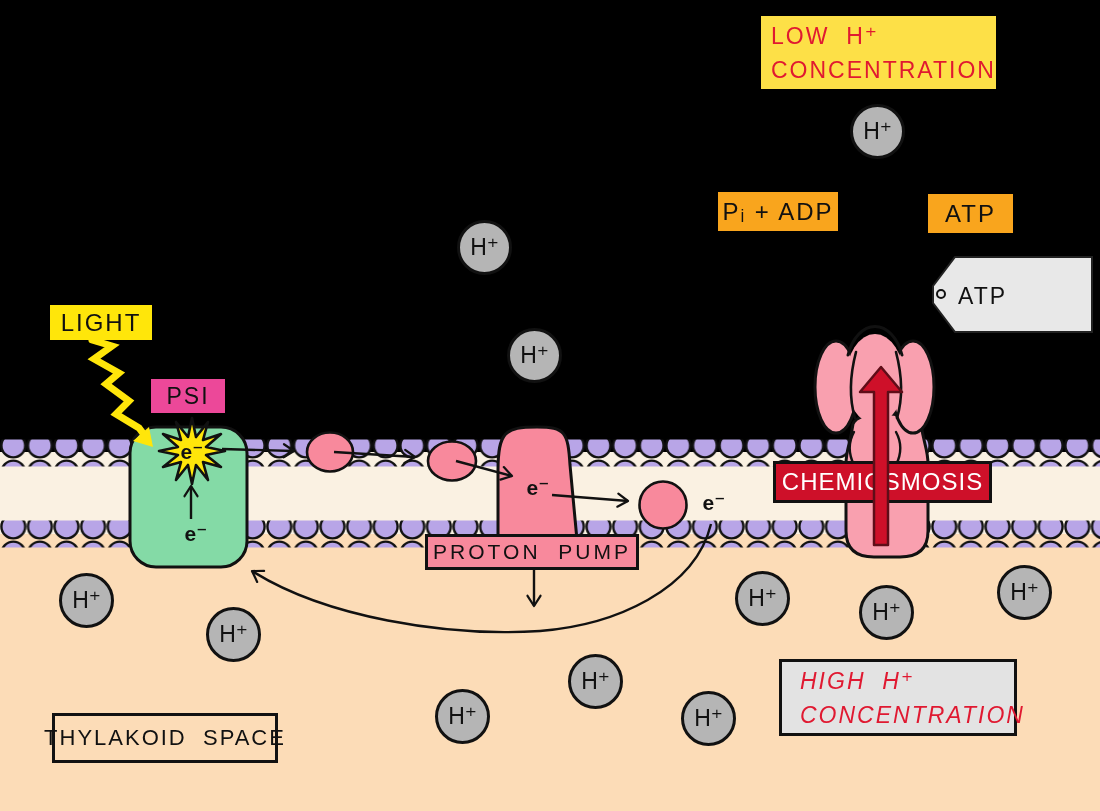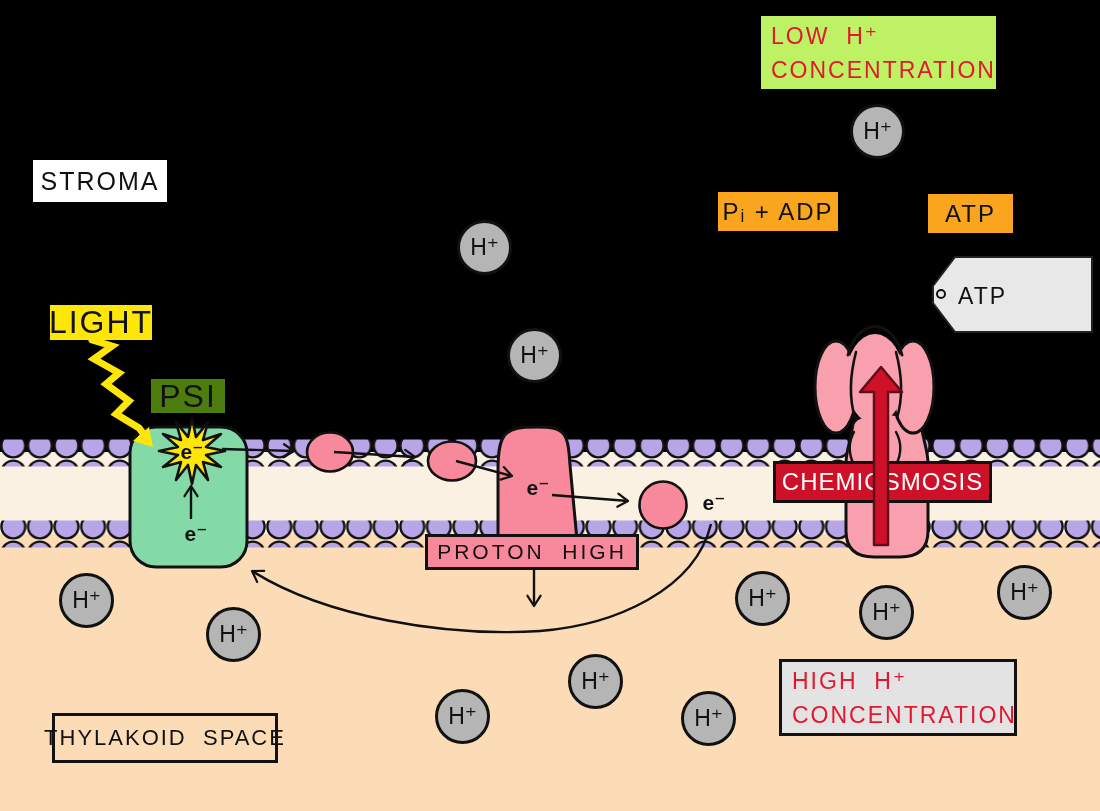--- a/index.html
+++ b/index.html
@@ -73,44 +73,43 @@
     <path d="M 456 461 L 512 476" stroke="#111" stroke-width="2.4" fill="none" marker-end="url(#vhead)"></path>
     <path d="M 552 495 L 628 501" stroke="#111" stroke-width="2.4" fill="none" marker-end="url(#vhead)"></path>
     <path d="M 534 569 L 534 606" stroke="#111" stroke-width="2.4" fill="none" marker-end="url(#vhead)"></path>
     <path d="M 191 519 L 191 486" stroke="#111" stroke-width="2.4" fill="none" marker-end="url(#vhead)"></path>
     <path d="M 711 524 C 695 590 615 625 540 631 C 445 637 325 617 252 571" stroke="#111" stroke-width="2.4" fill="none" marker-end="url(#vhead)"></path>
 
     <polyline points="92,340 112,346 94,359 119,373 106,384 129,401 116,414 139,428 145,436" fill="none" stroke="#ffe60a" stroke-width="7" stroke-linecap="round" stroke-linejoin="miter"></polyline>
     <polygon points="153,447 133,441 149,427" fill="#ffe60a"></polygon>
   </svg>
 
-  <div class="label" style="left:33px;top:160px;width:134px;height:42px;background:#fff;font-size:25px;">STROMA</div>
 
-  <div class="label twolines red-text" style="left:761px;top:16px;width:235px;height:73px;background:#bef264;font-size:23px;line-height:34px;padding-left:10px;text-align:center;">
+  <div class="label twolines red-text" style="left:761px;top:16px;width:235px;height:73px;background:#fde047;font-size:23px;line-height:34px;padding-left:10px;text-align:center;">
     <span>LOW  H⁺</span>
     <span>CONCENTRATION</span>
   </div>
 
   <div class="label" style="left:718px;top:192px;width:120px;height:39px;background:#f9a51d;font-size:24px;">Pᵢ + ADP</div>
 
   <div class="label" style="left:928px;top:194px;width:85px;height:39px;background:#f9a51d;font-size:24px;">ATP</div>
 
   <div class="label twolines" style="left:958px;top:261px;width:130px;height:70px;font-size:23px;line-height:33px;">
     <span>ATP</span>
   </div>
 
-  <div class="label" style="left:50px;top:305px;width:102px;height:35px;background:#ffe60a;font-size:32px;">LIGHT</div>
+  <div class="label" style="left:50px;top:305px;width:102px;height:35px;background:#ffe60a;font-size:24px;">LIGHT</div>
 
-  <div class="label" style="left:151px;top:379px;width:74px;height:34px;background:#4d7c0f;font-size:32px;">PSI</div>
+  <div class="label" style="left:151px;top:379px;width:74px;height:34px;background:#ec4899;font-size:23px;">PSI</div>
 
-  <div class="label" style="left:425px;top:534px;width:214px;height:36px;background:#f8899c;border:3px solid #111;font-size:21px;letter-spacing:3px;">PROTON  HIGH</div>
+  <div class="label" style="left:425px;top:534px;width:214px;height:36px;background:#f8899c;border:3px solid #111;font-size:21px;letter-spacing:3px;">PROTON  PUMP</div>
 
   <div class="label" id="chemiosmosis-box" style="left:773px;top:461px;width:219px;height:42px;font-size:24px;">CHEMIOSMOSIS</div>
 
-  <div class="label twolines red-text" style="left:779px;top:659px;width:238px;height:77px;background:#e3e3e3;border:3px solid #111;font-size:23px;line-height:34px;padding-left:10px;">
+  <div class="label twolines red-text" style="left:779px;top:659px;width:238px;height:77px;background:#e3e3e3;border:3px solid #111;font-size:23px;line-height:34px;padding-left:18px;font-style:italic;">
     <span>HIGH  H⁺</span>
     <span>CONCENTRATION</span>
   </div>
 
   <div class="label" style="left:52px;top:713px;width:226px;height:50px;border:3px solid #111;font-size:22px;">THYLAKOID  SPACE</div>
 
   <div class="e-label" style="left:170px;top:439px;font-weight:700;">e⁻</div>
   <div class="e-label" style="left:174px;top:521px;">e⁻</div>
   <div class="e-label" style="left:516px;top:475px;">e⁻</div>
   <div class="e-label" style="left:692px;top:490px;">e⁻</div>

